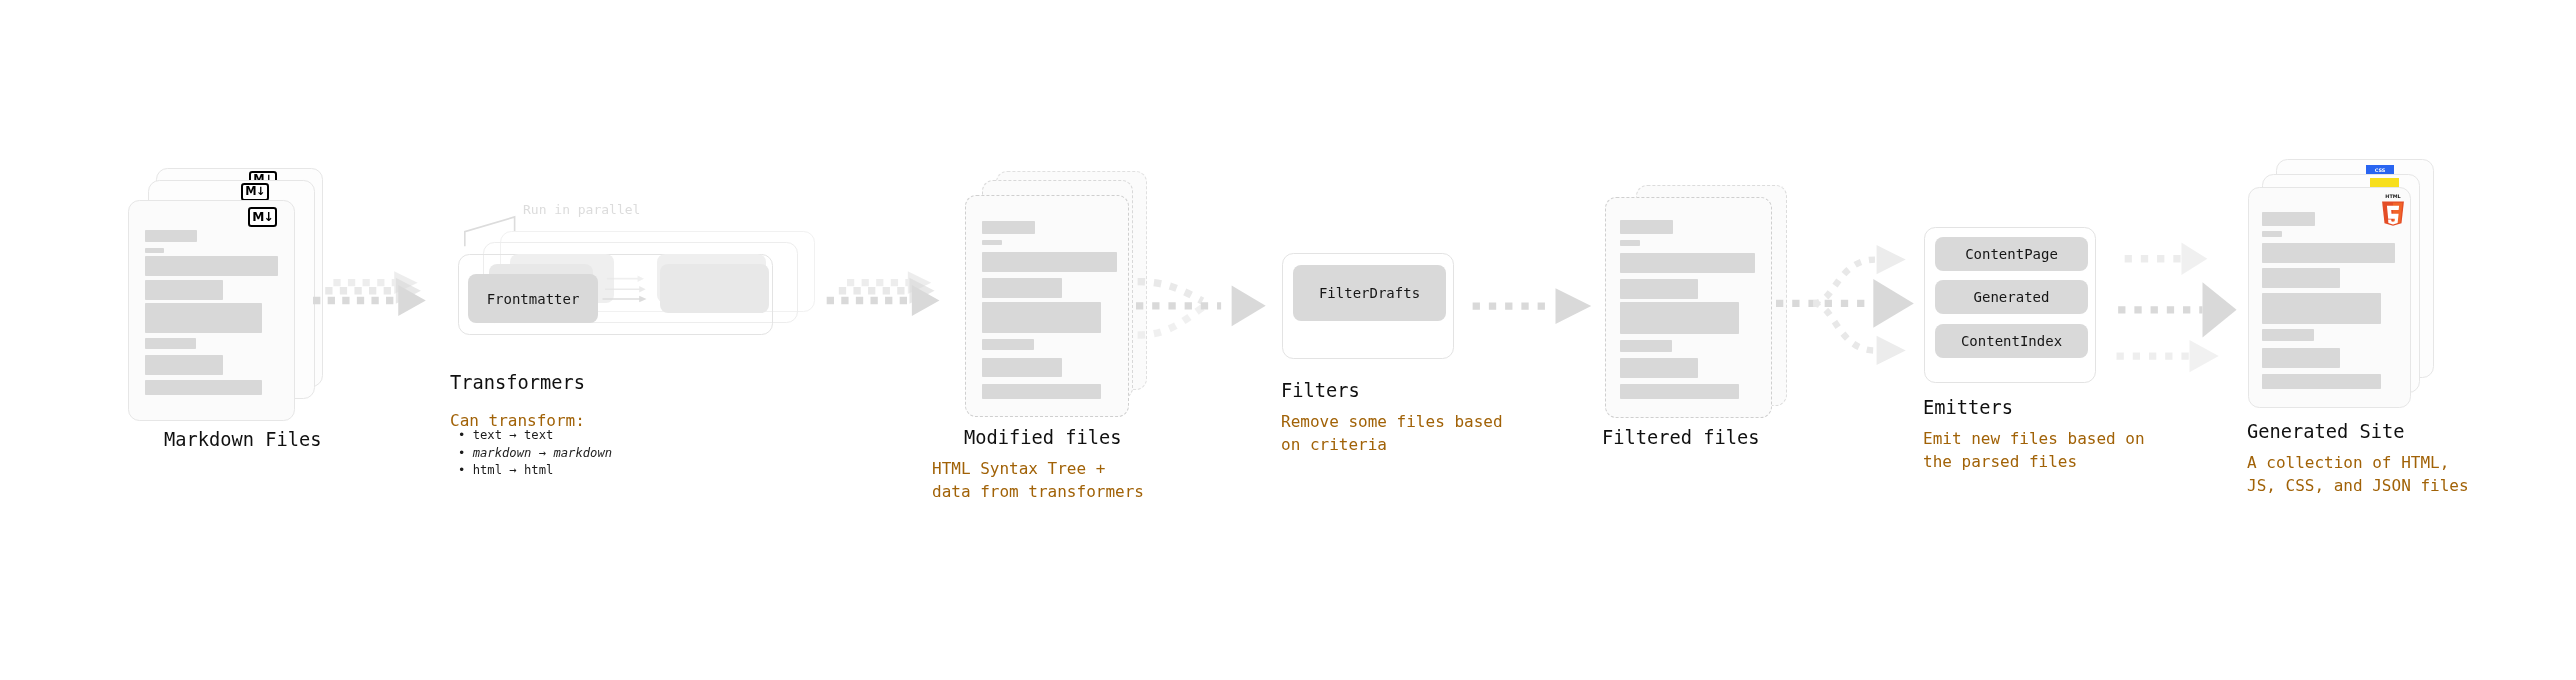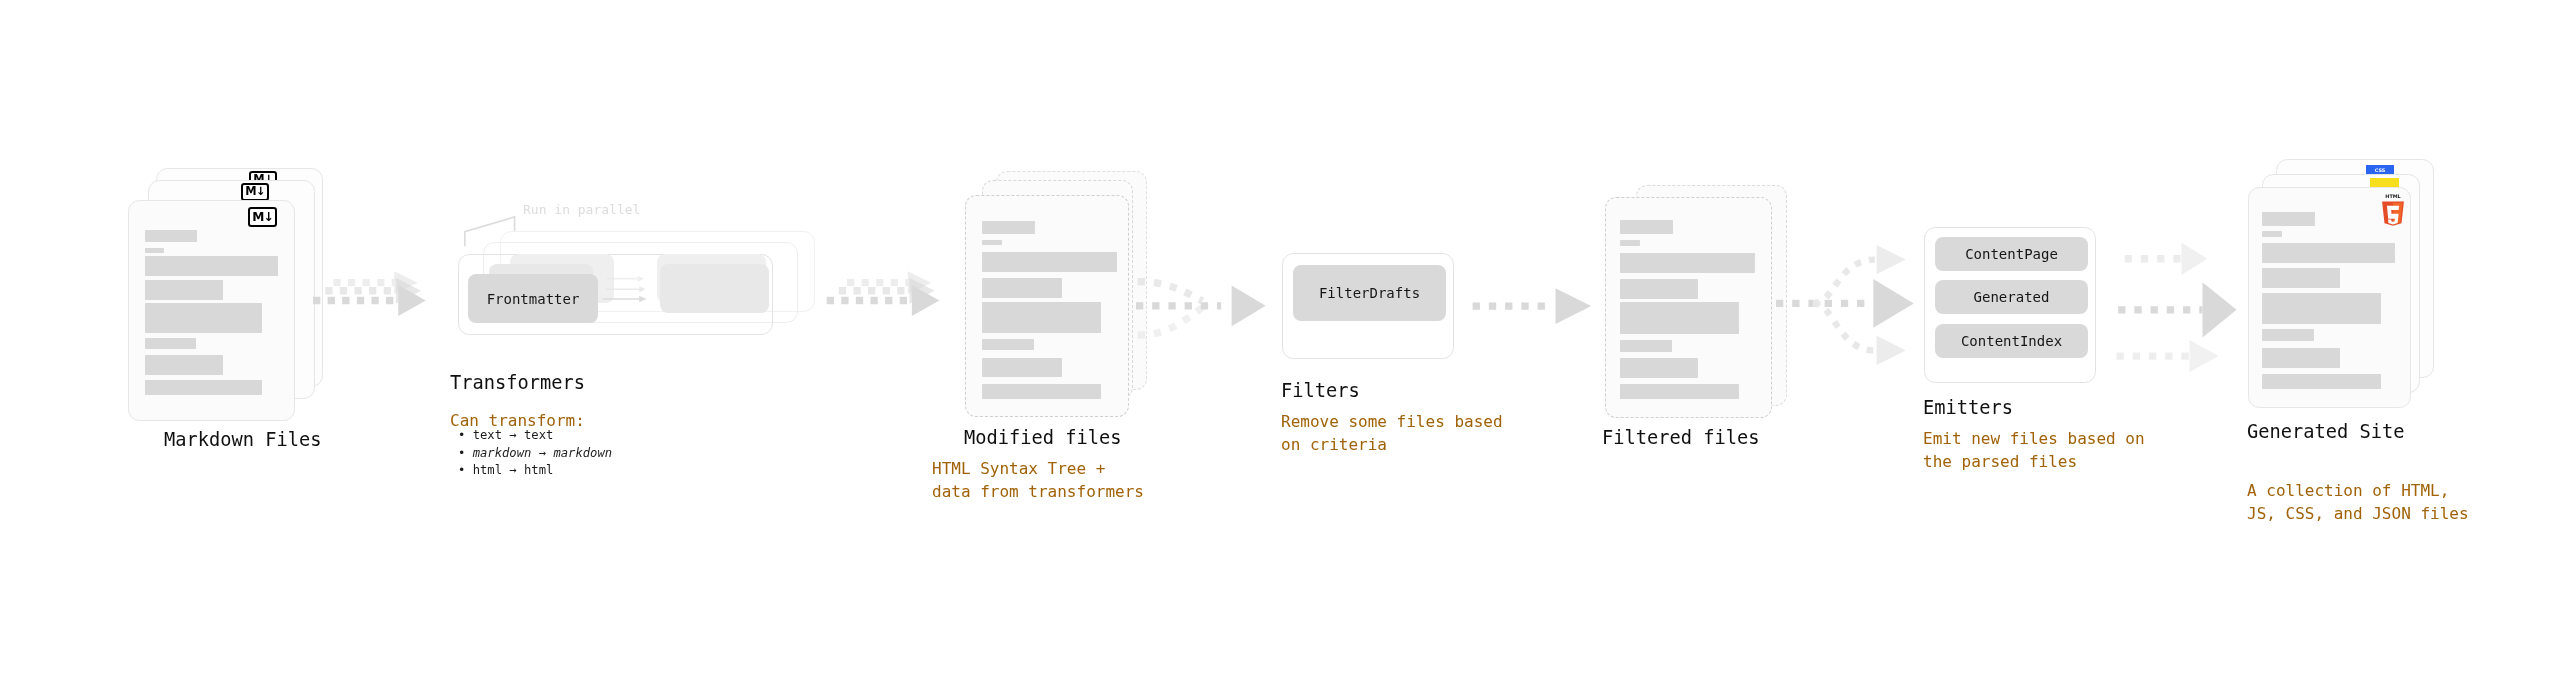--- a/index.html
+++ b/index.html
@@ -321,17 +321,17 @@
     <div class="skel" style="left:2262px;top:212px;width:53px;height:14px;"></div>
     <div class="skel" style="left:2262px;top:231px;width:19.5px;height:5.7px;"></div>
     <div class="skel" style="left:2262px;top:243px;width:133px;height:19.5px;"></div>
     <div class="skel" style="left:2262px;top:268px;width:78px;height:19.5px;"></div>
     <div class="skel" style="left:2262px;top:293px;width:119px;height:31px;"></div>
     <div class="skel" style="left:2262px;top:329px;width:52px;height:12.2px;"></div>
     <div class="skel" style="left:2262px;top:348px;width:78px;height:19.5px;"></div>
     <div class="skel" style="left:2262px;top:374px;width:119px;height:14.6px;"></div>
   </div>
   <div class="caption-title" style="left:2247px;top:421px;">Generated Site</div>
-  <div class="caption-sub" style="left:2247px;top:451px;margin-top:28px;">A collection of HTML,
+  <div class="caption-sub" style="left:2247px;top:451px;">A collection of HTML,
 JS, CSS, and JSON files</div>
 
 </div>
 
 
 </body></html>

